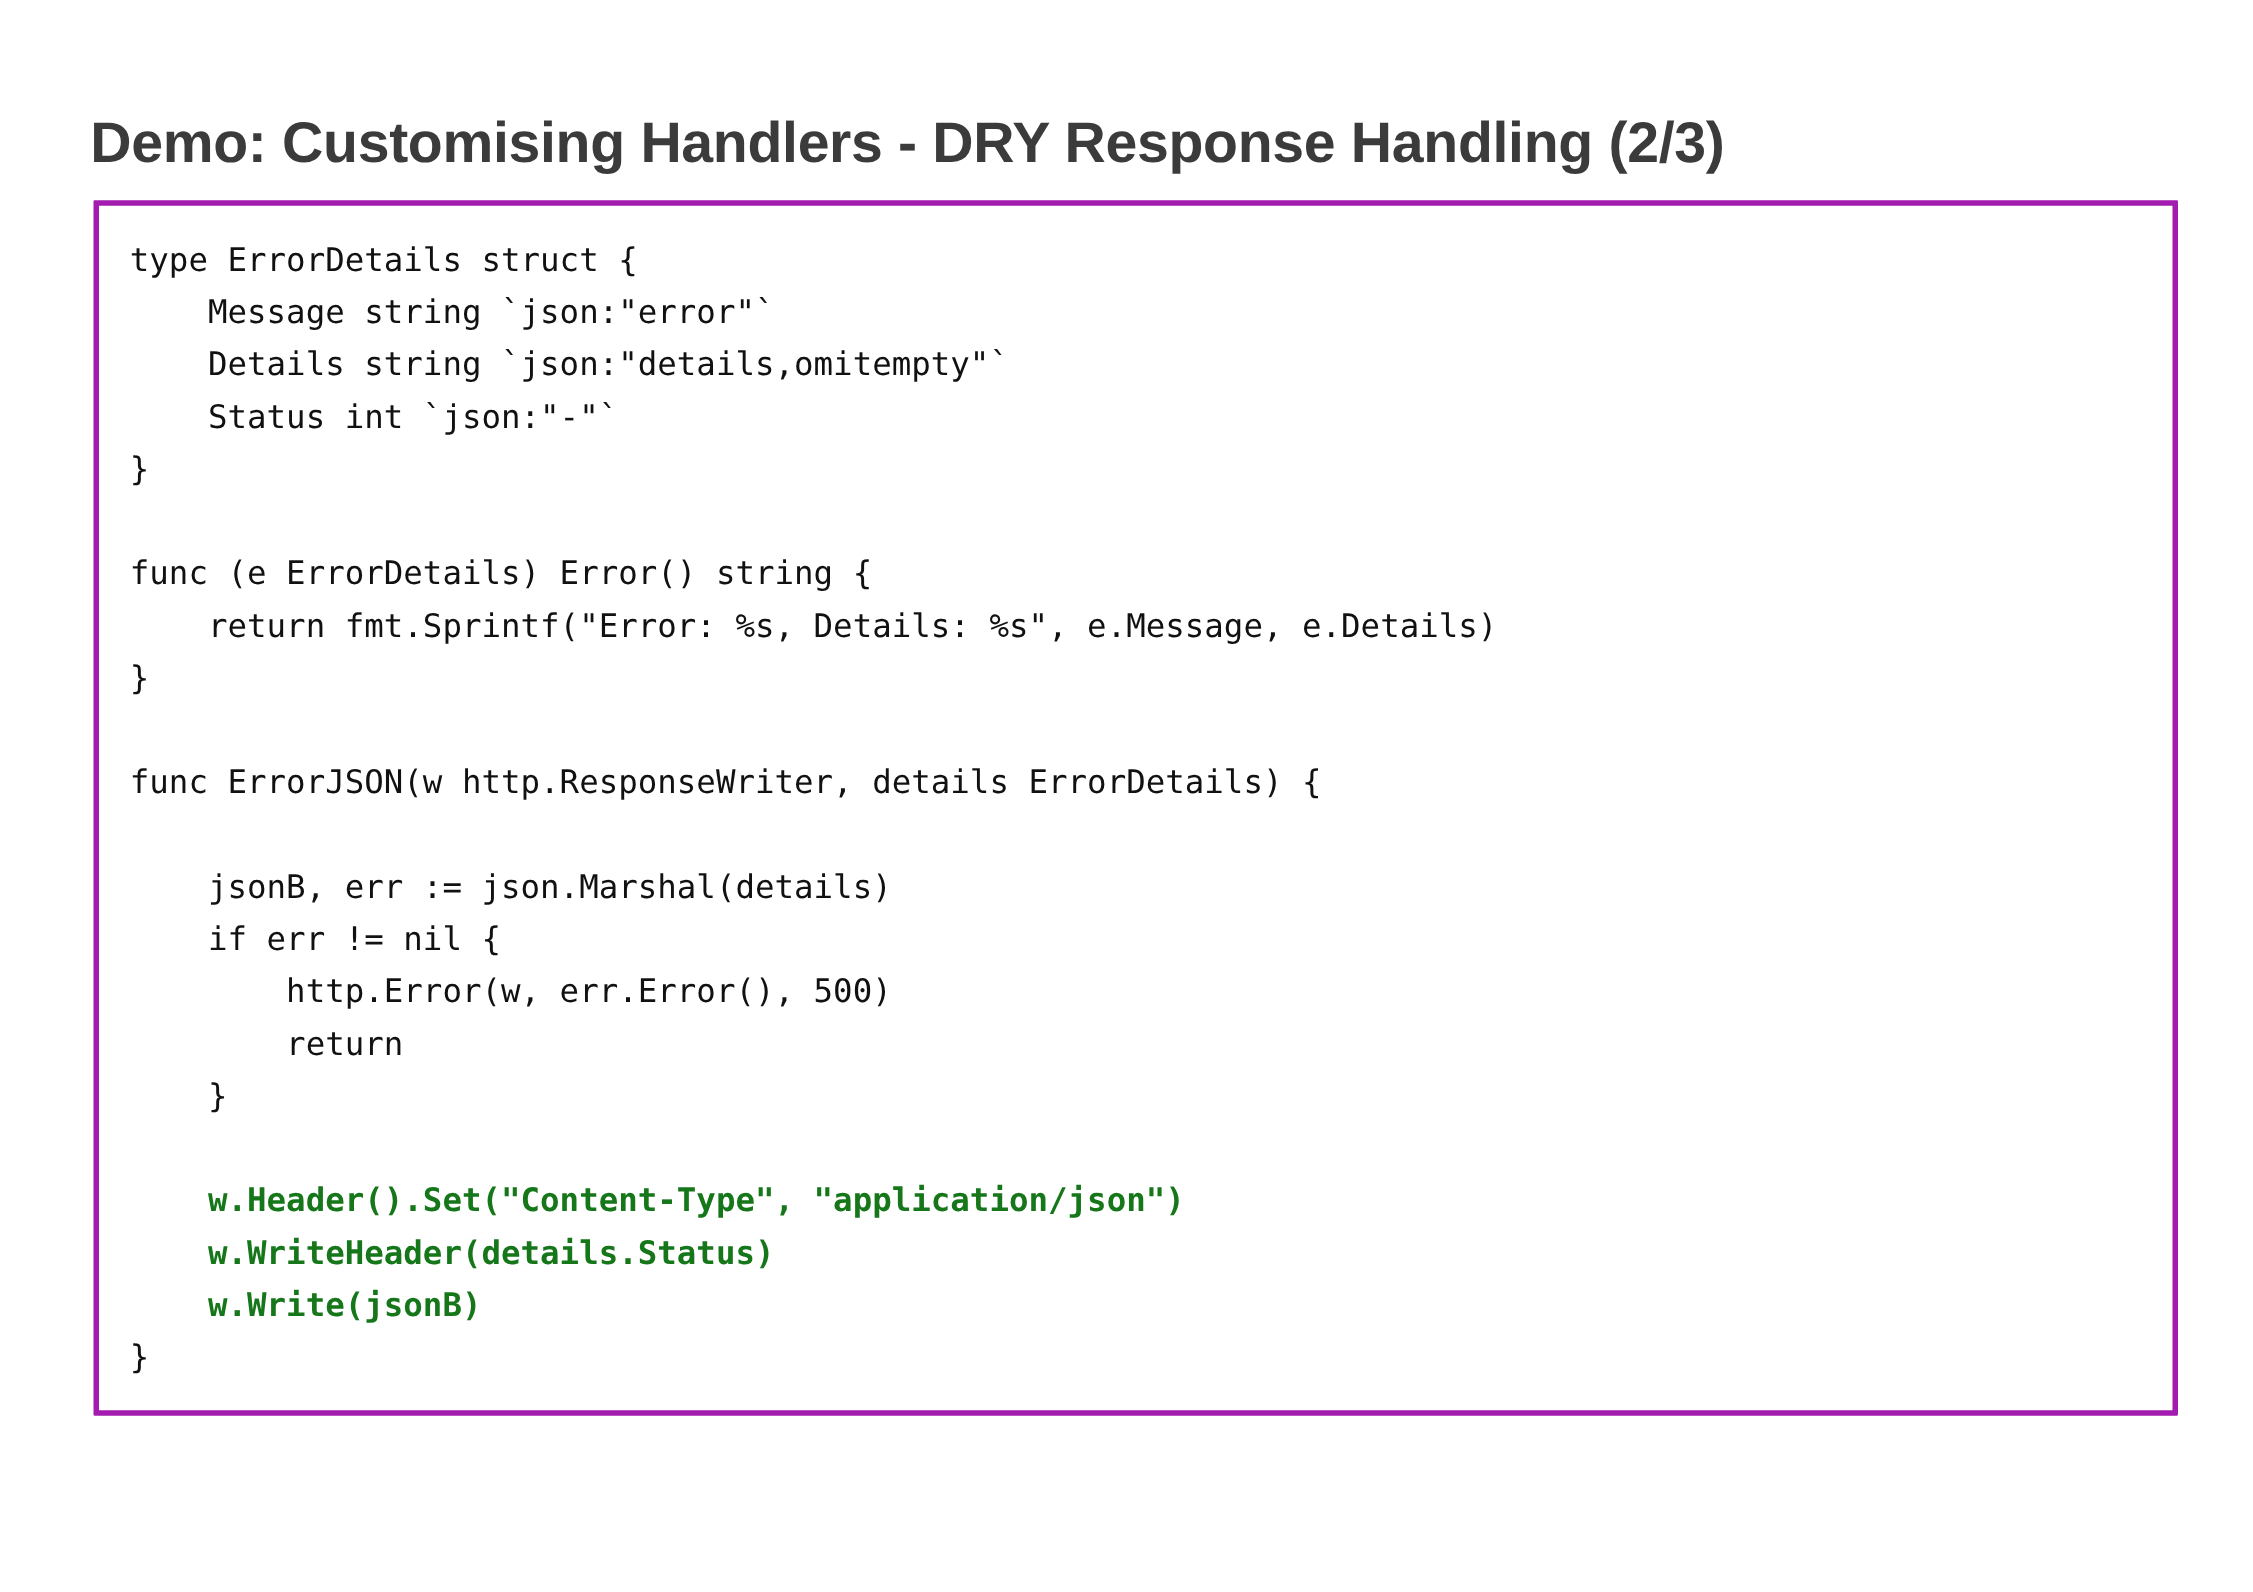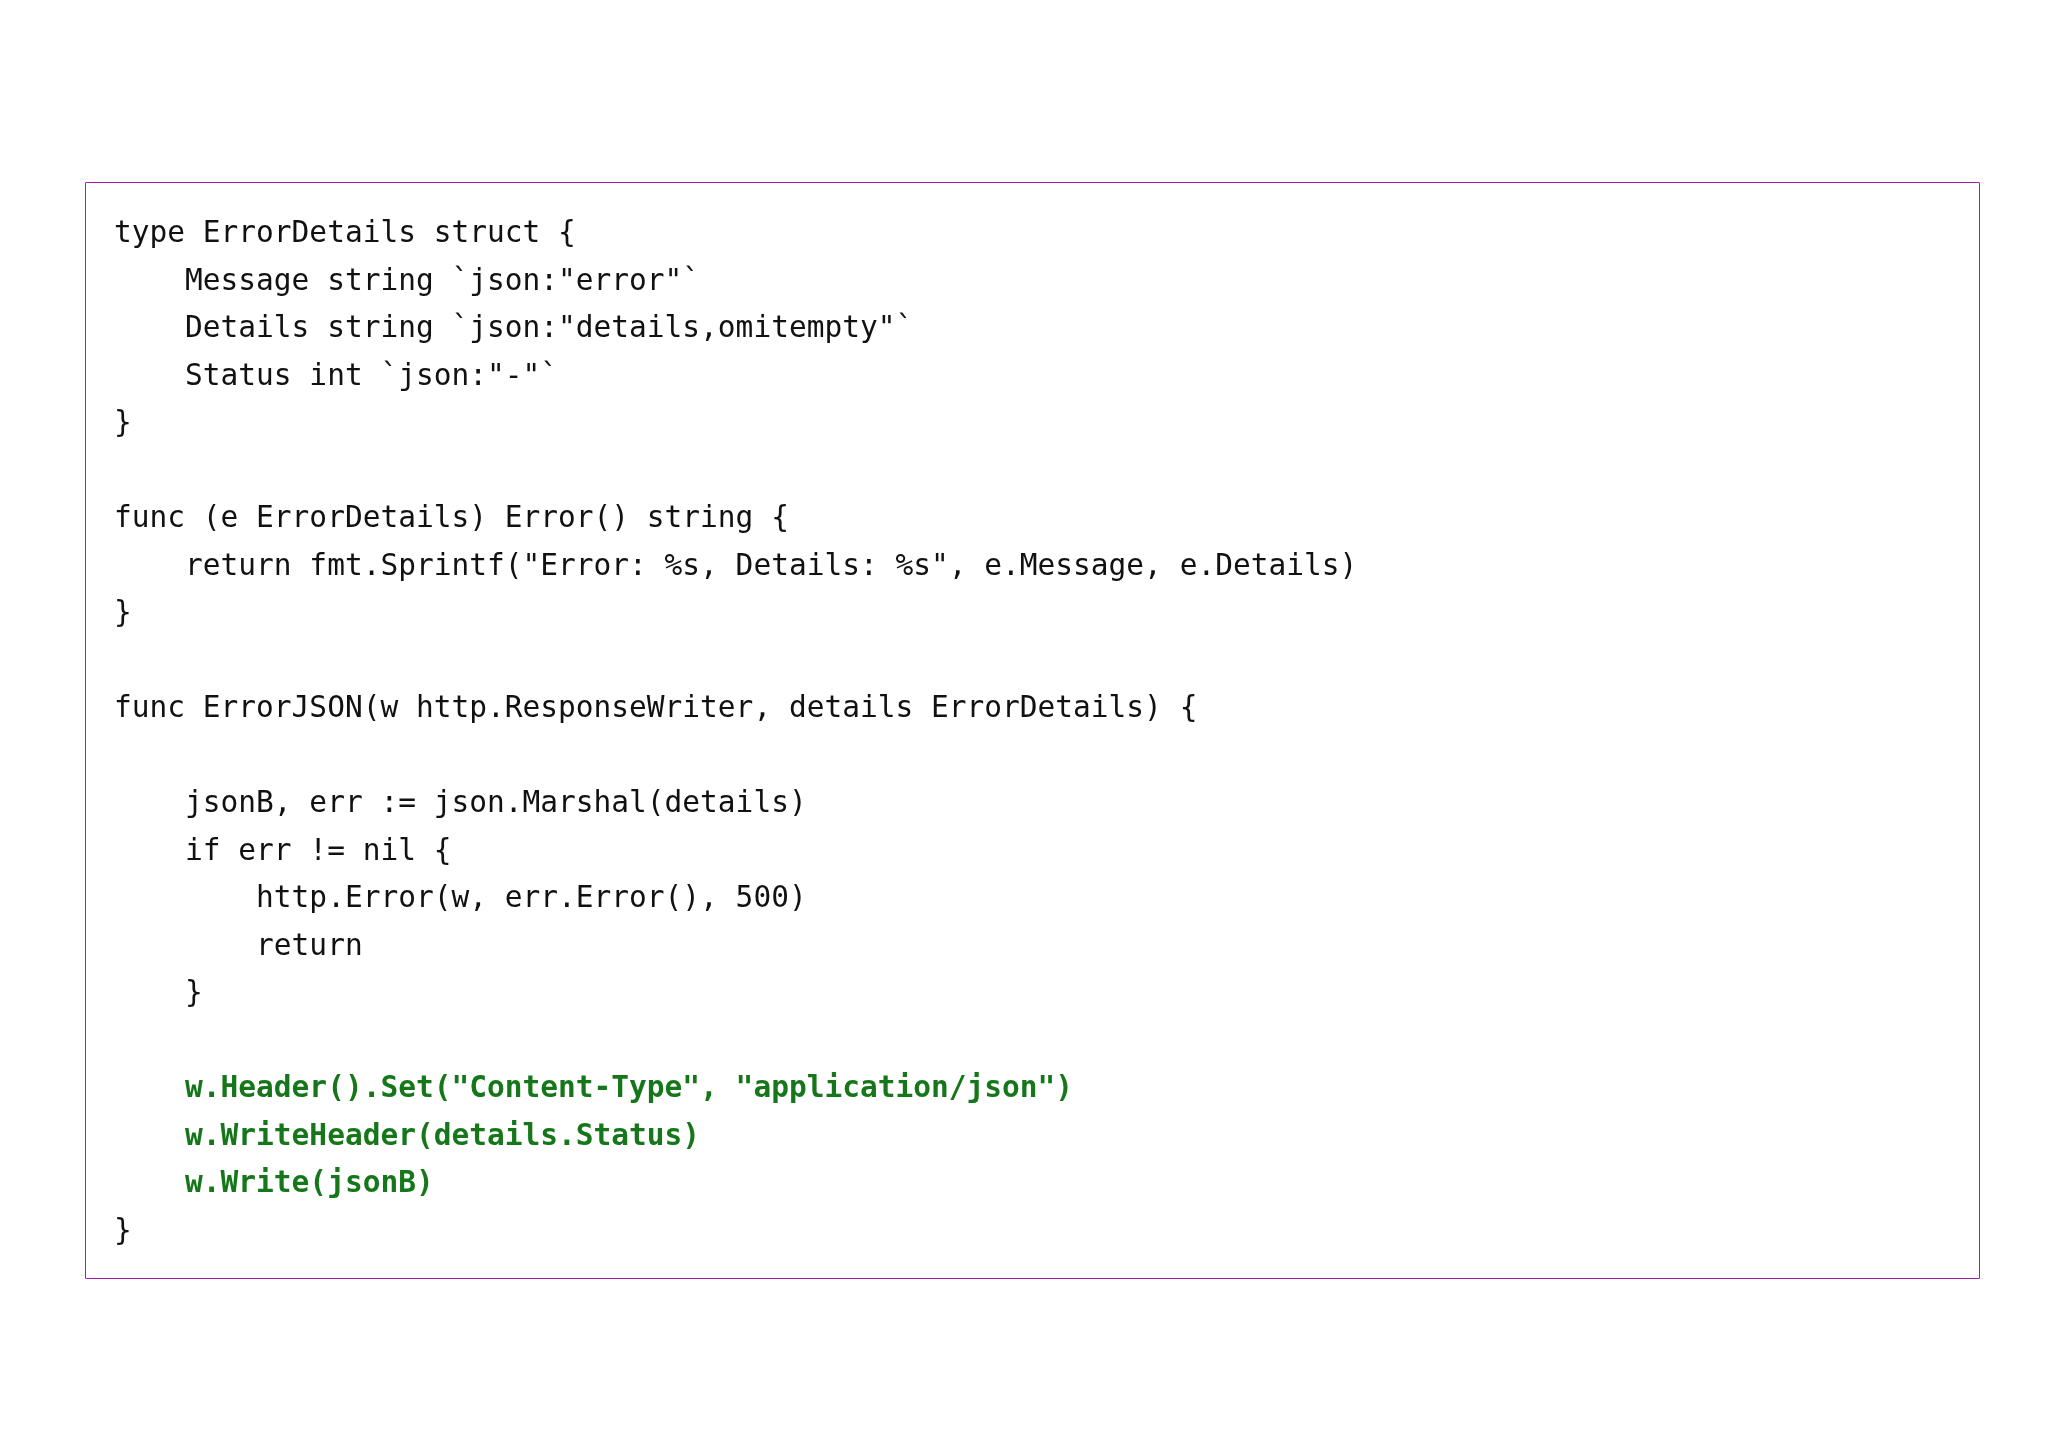--- a/index.html
+++ b/index.html
@@ -32,21 +32,21 @@
     letter-spacing: -0.3px;
     white-space: nowrap;
   }
   .code-card {
     position: absolute;
     left: 85px;
     top: 182px;
     width: 1895px;
     box-sizing: border-box;
     background: #ffffff;
-    border: 1px solid #a21caf;
+    border: 5px solid #a21caf;
     padding: 26px 0 24px 0;
     border-radius: 1px;
   }
   .code-block {
     margin: 0;
     padding: 0 28px;
     font-family: "DejaVu Sans Mono", "Liberation Mono", monospace;
     font-size: 29.5px;
     line-height: 47.5px;
     color: #111111;
@@ -64,18 +64,19 @@
   .code-line.hl {
     color: #16771a;
     font-weight: 600;
   }
 </style>
 </head>
 <body>
 
 <div class="slide">
 
+  <h1 class="slide-title">Demo: Customising Handlers - DRY Response Handling (2/3)</h1>
 
   <div class="code-card">
     <pre class="code-block" id="code-block"><span class="code-line">type ErrorDetails struct {</span><span class="code-line">    Message string `json:"error"`</span><span class="code-line">    Details string `json:"details,omitempty"`</span><span class="code-line">    Status int `json:"-"`</span><span class="code-line">}</span><span class="code-line blank">&nbsp;</span><span class="code-line">func (e ErrorDetails) Error() string {</span><span class="code-line">    return fmt.Sprintf("Error: %s, Details: %s", e.Message, e.Details)</span><span class="code-line">}</span><span class="code-line blank">&nbsp;</span><span class="code-line">func ErrorJSON(w http.ResponseWriter, details ErrorDetails) {</span><span class="code-line blank">&nbsp;</span><span class="code-line">    jsonB, err := json.Marshal(details)</span><span class="code-line">    if err != nil {</span><span class="code-line">        http.Error(w, err.Error(), 500)</span><span class="code-line">        return</span><span class="code-line">    }</span><span class="code-line blank">&nbsp;</span><span class="code-line hl">    w.Header().Set("Content-Type", "application/json")</span><span class="code-line hl">    w.WriteHeader(details.Status)</span><span class="code-line hl">    w.Write(jsonB)</span><span class="code-line">}</span></pre>
   </div>
 
 </div>
 
 </body></html>

